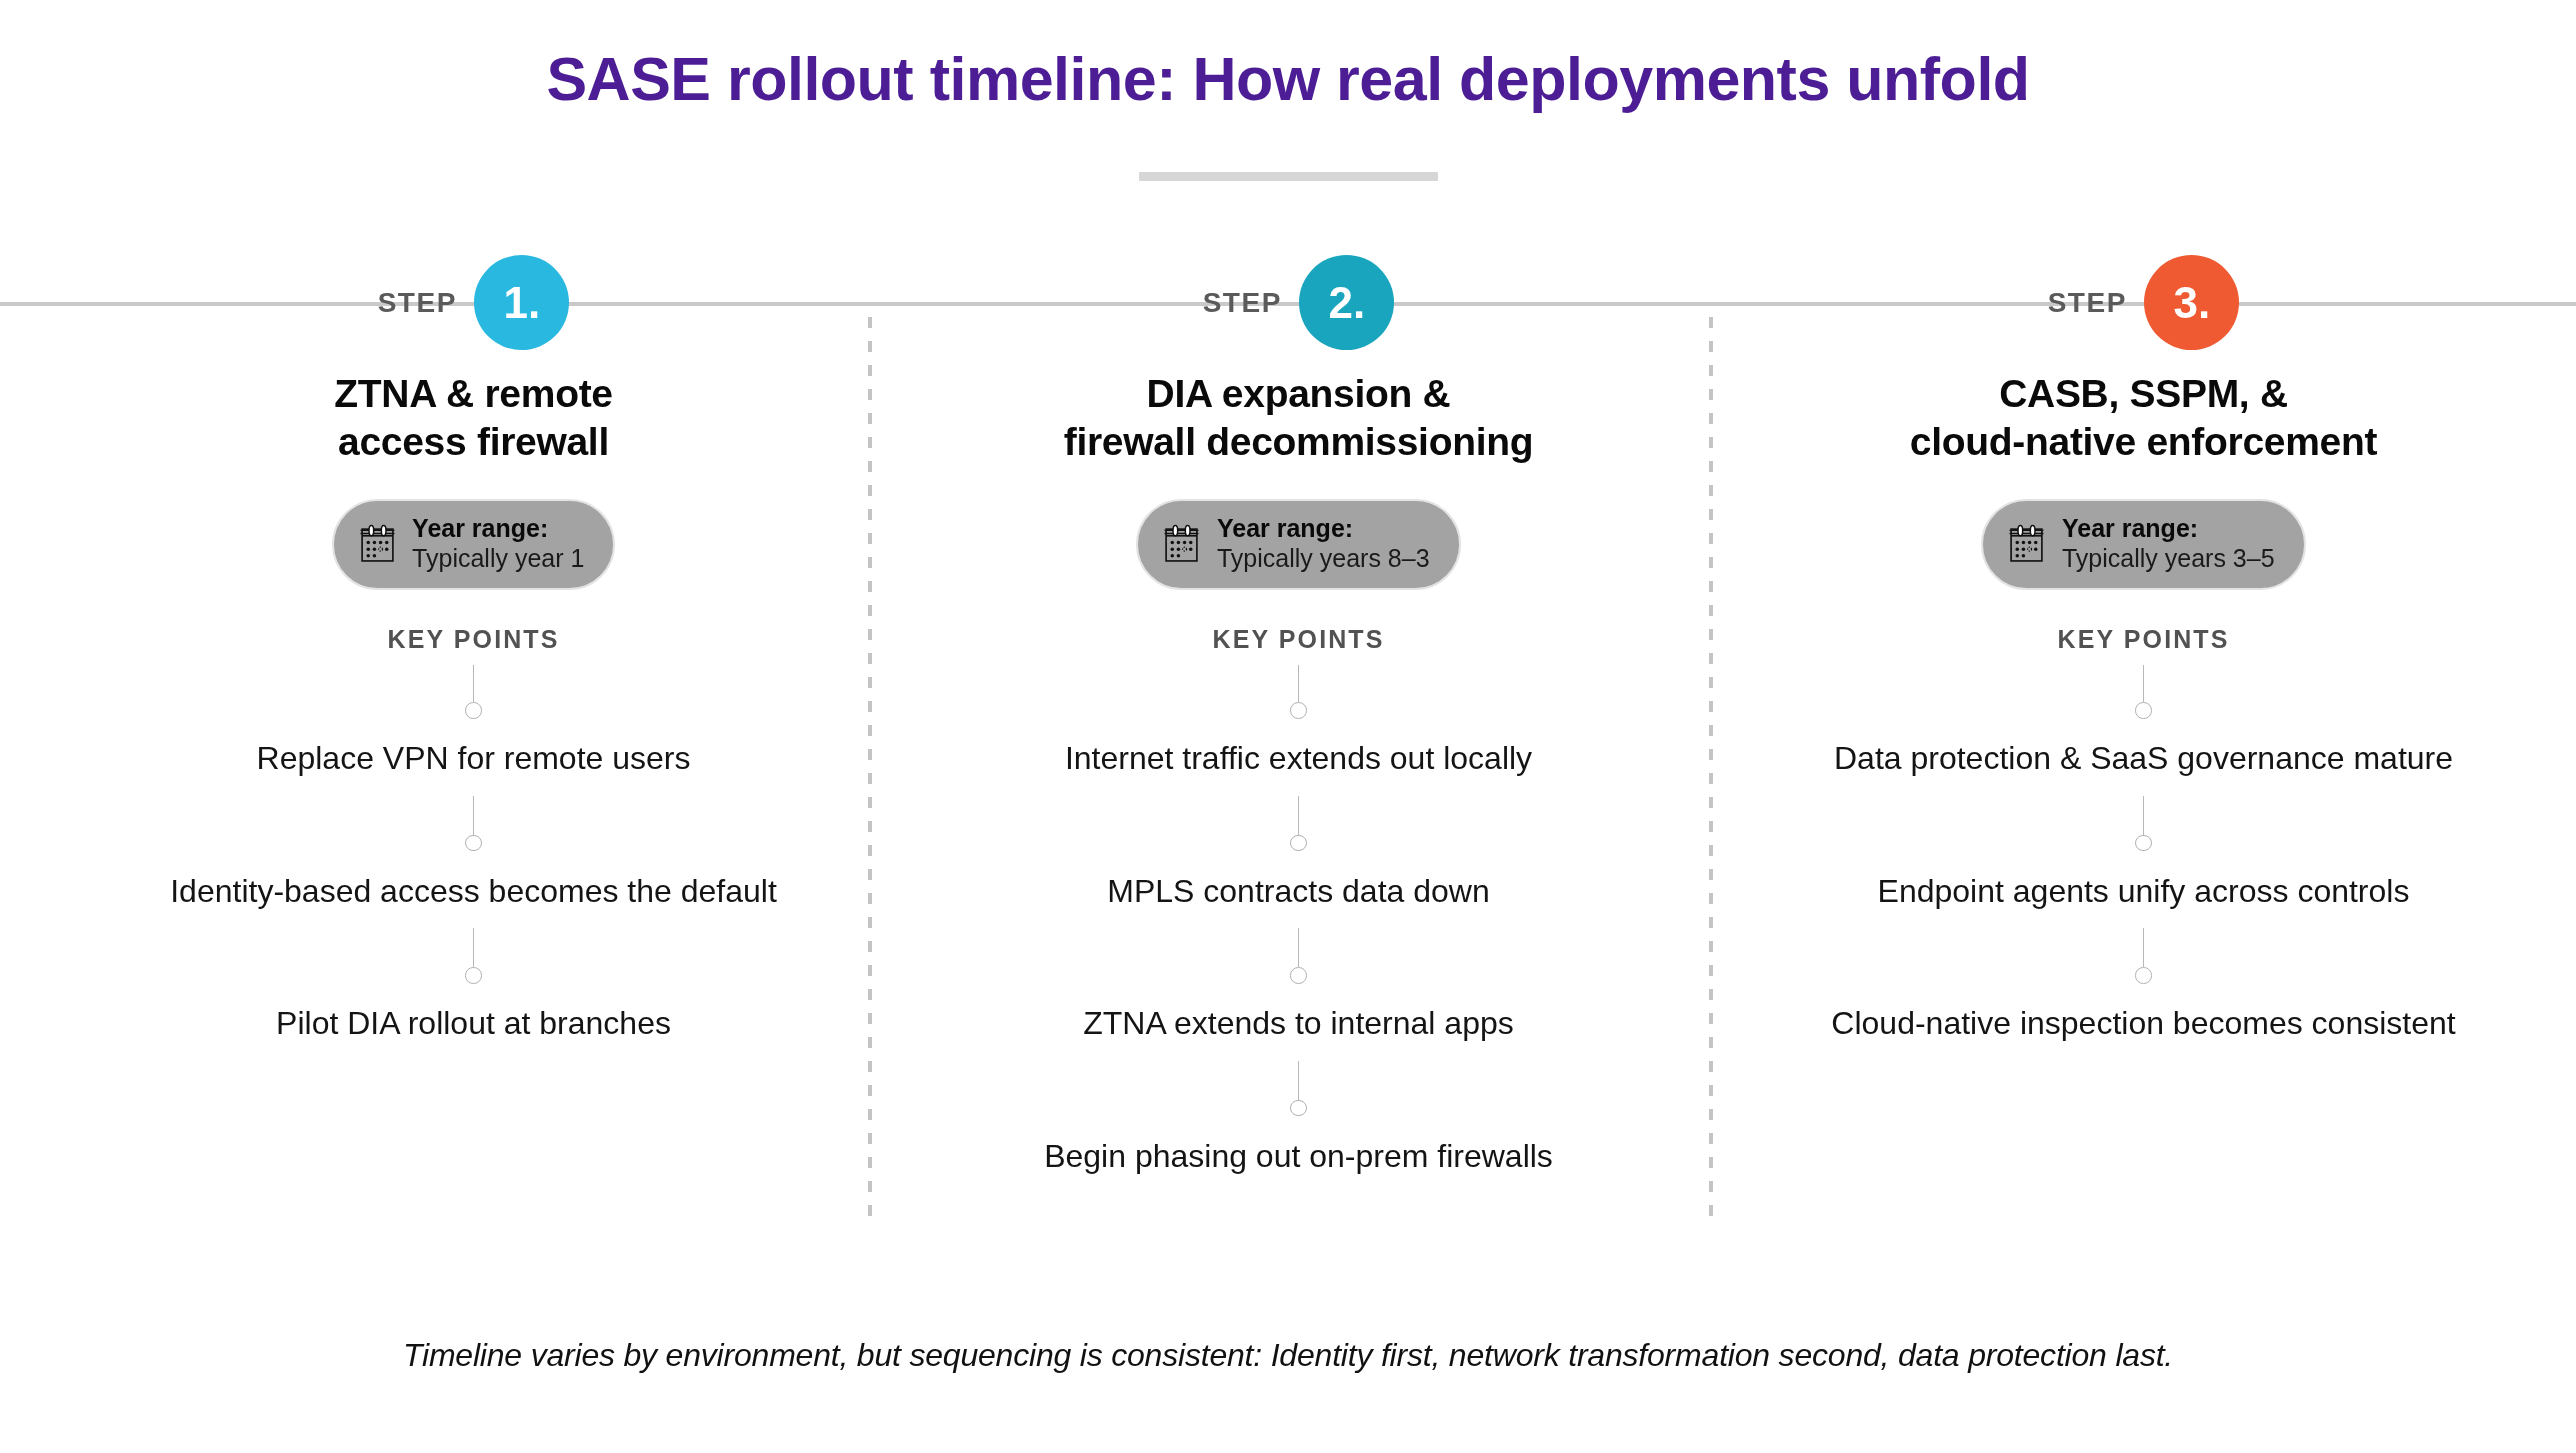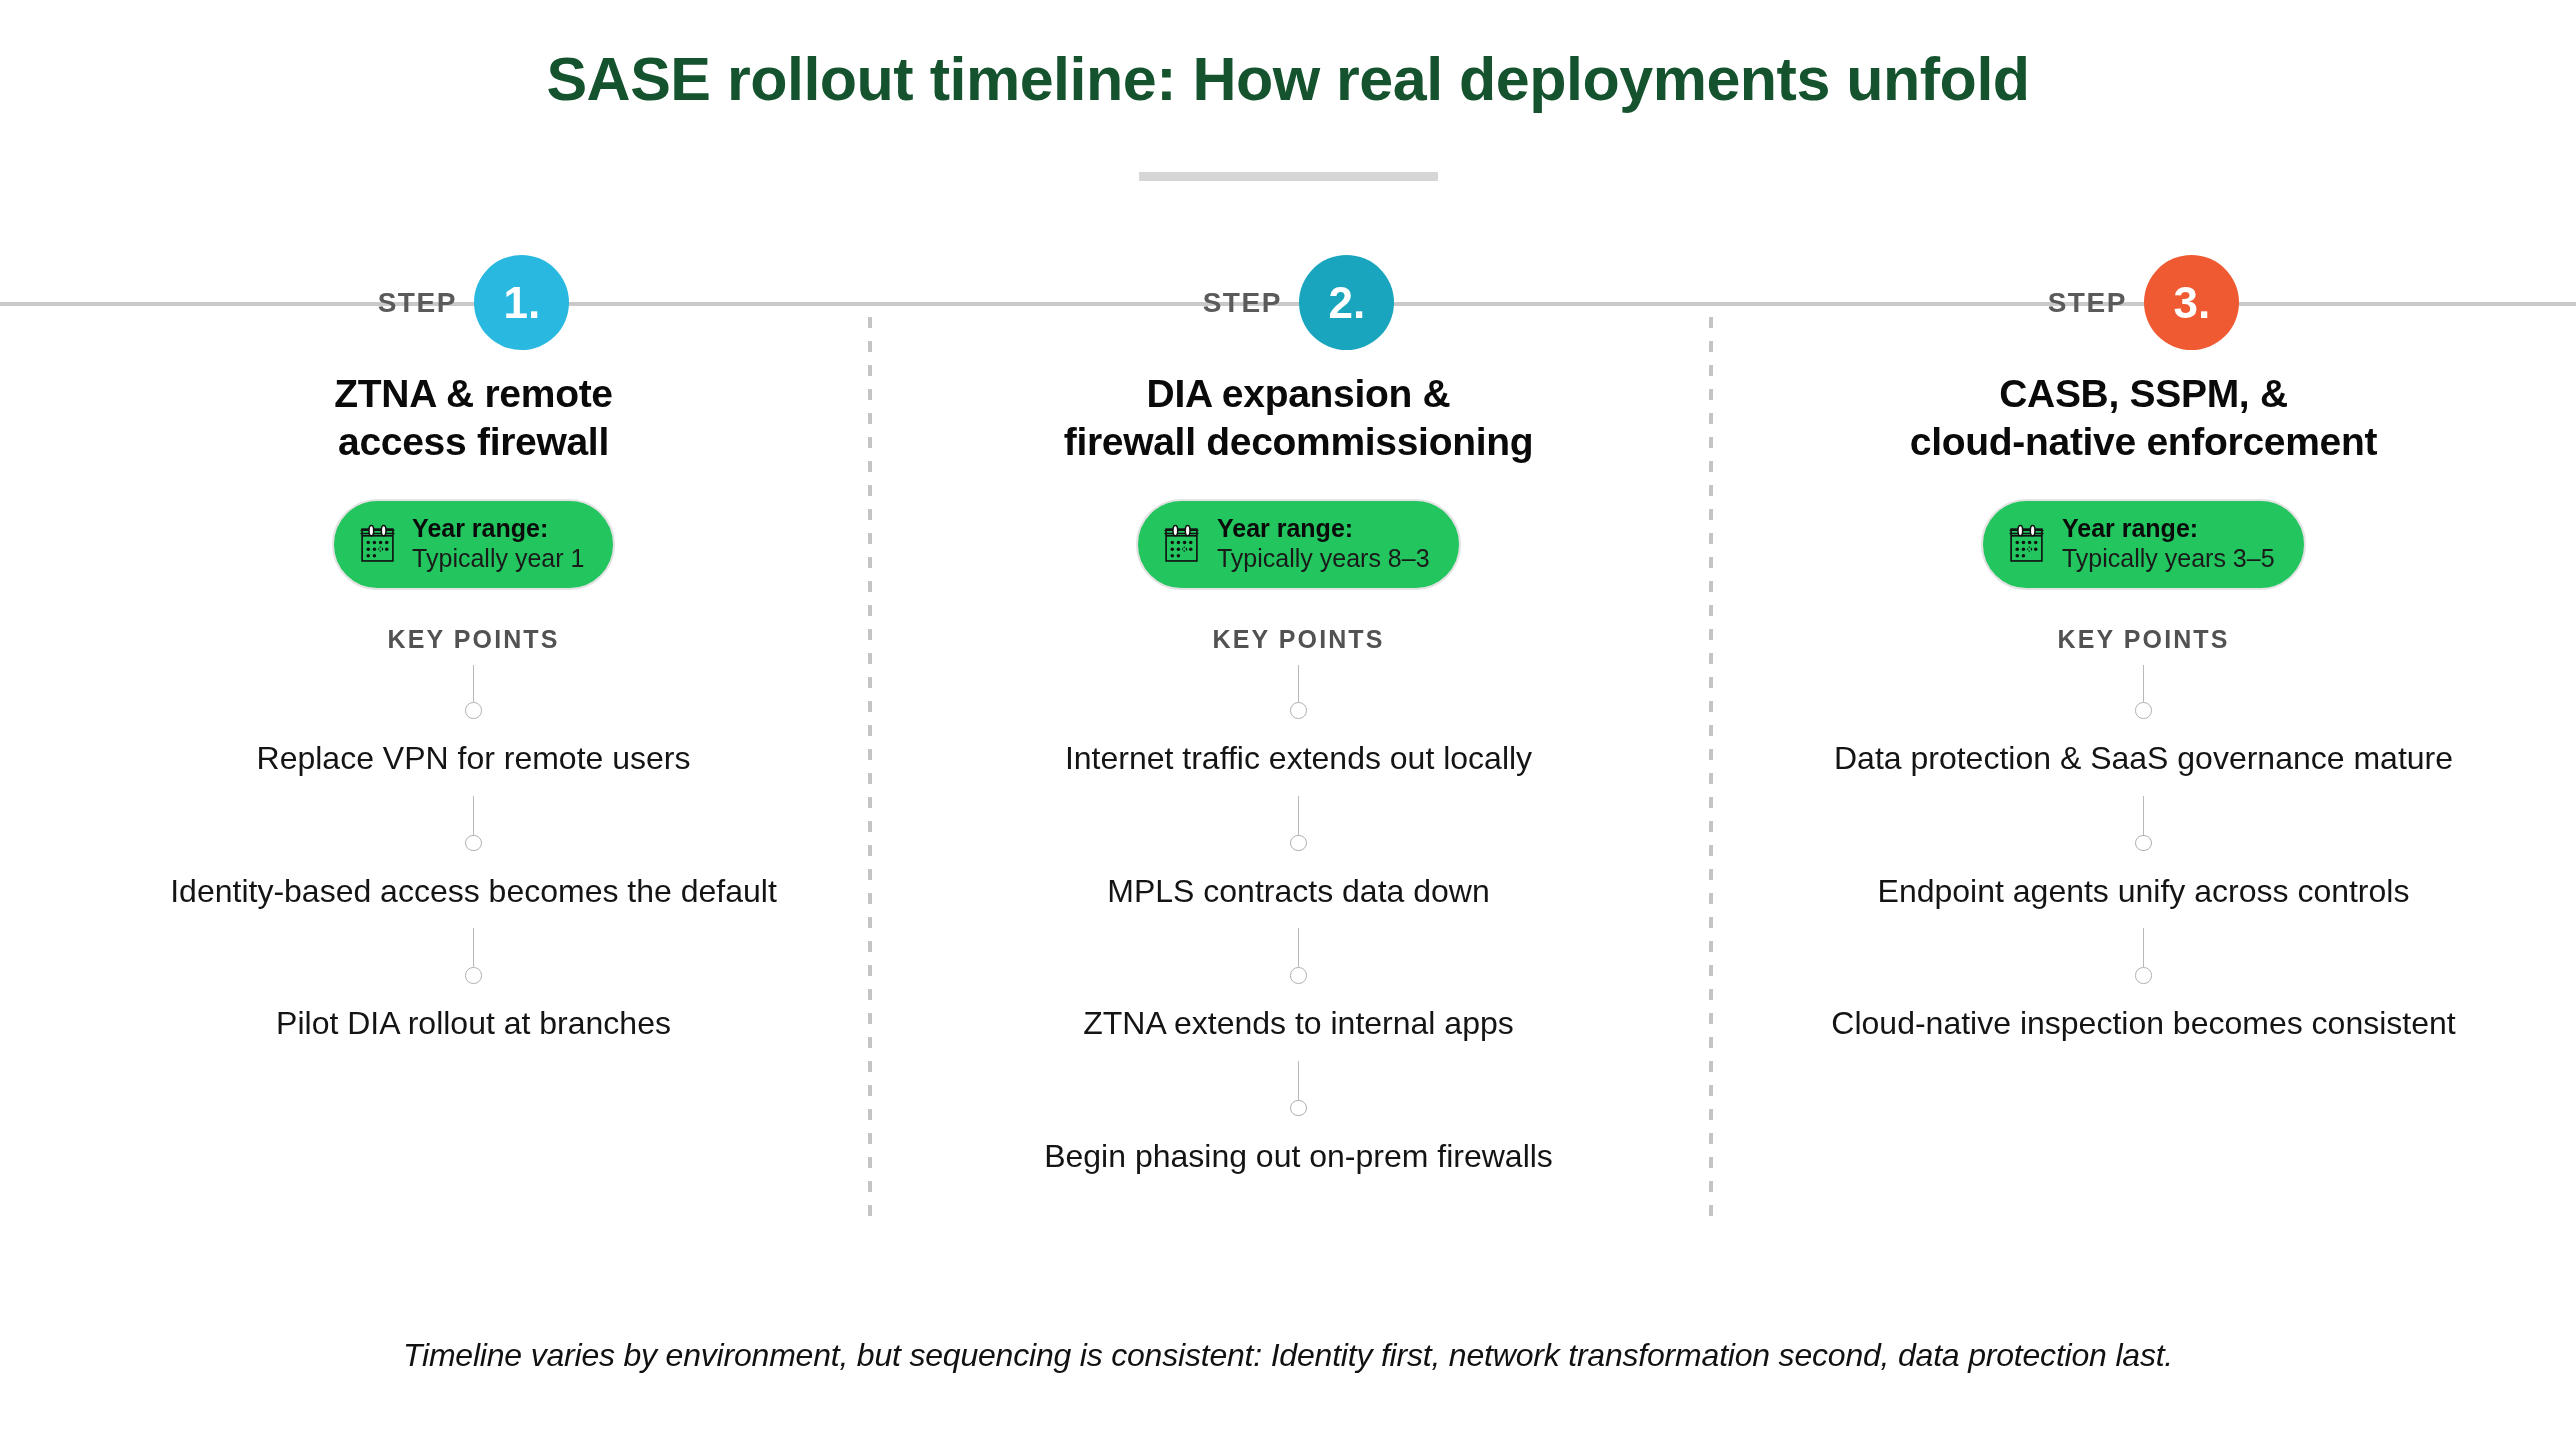--- a/index.html
+++ b/index.html
@@ -23,21 +23,21 @@
   .title-block {
     position: absolute;
     top: 46px;
     left: 0;
     width: 2576px;
     text-align: center;
   }
   .title {
     font-size: 61px;
     font-weight: 700;
-    color: #14532d;
+    color: #4c1d95;
     letter-spacing: -0.5px;
     line-height: 1.1;
   }
   .title-accent {
     width: 299px;
     height: 8.8px;
     background: #d6d6d6;
     margin: 59px auto 0 auto;
     border-radius: 1px;
   }
@@ -139,21 +139,21 @@
     display: flex;
     justify-content: center;
   }
   .pill {
     display: inline-flex;
     align-items: center;
     gap: 17.5px;
     border: 2.1px solid #e3e3e3;
     border-radius: 46px;
     padding: 13.4px 29px 14.4px 26px;
-    background: #22c55e;
+    background: #a3a3a3;
   }
   .cal-icon { flex: 0 0 auto; display: block; }
   .pill-text { line-height: 1.18; }
   .pill-label {
     font-size: 25px;
     font-weight: 700;
     color: #0a0a0a;
     display: block;
     white-space: nowrap;
   }

